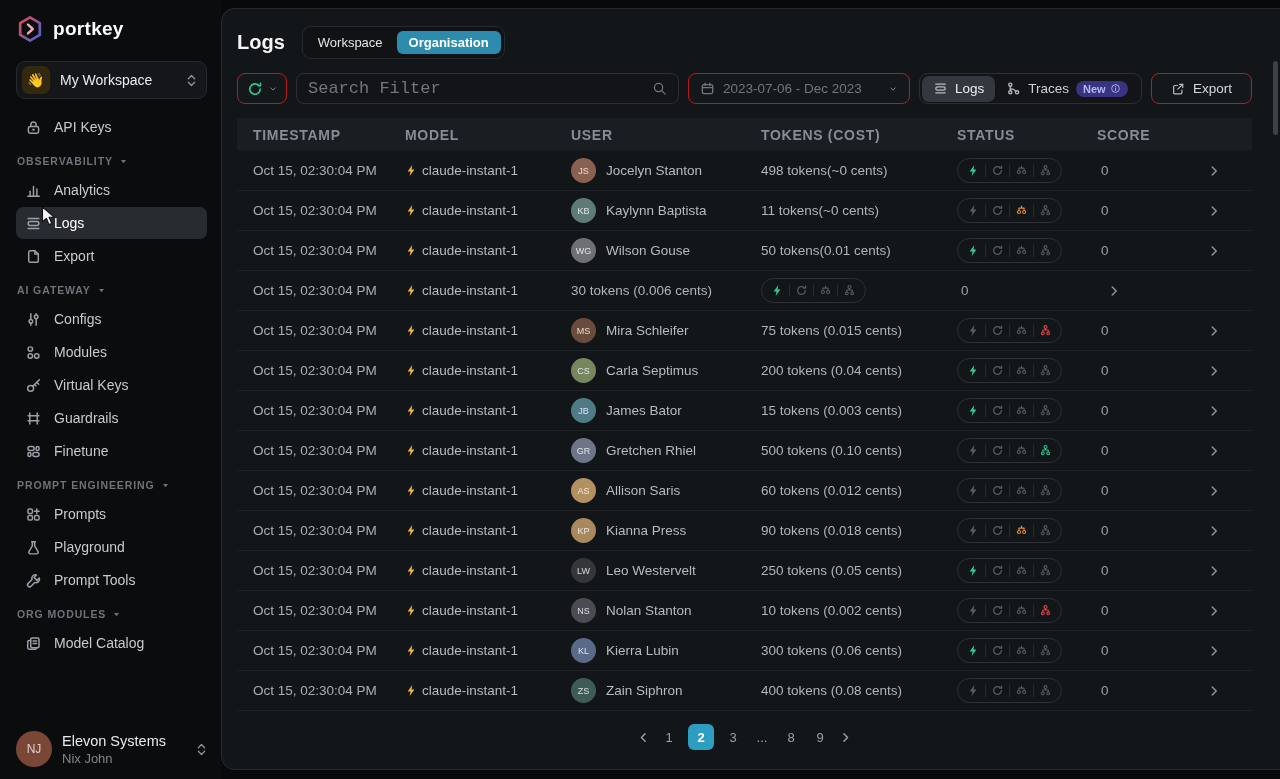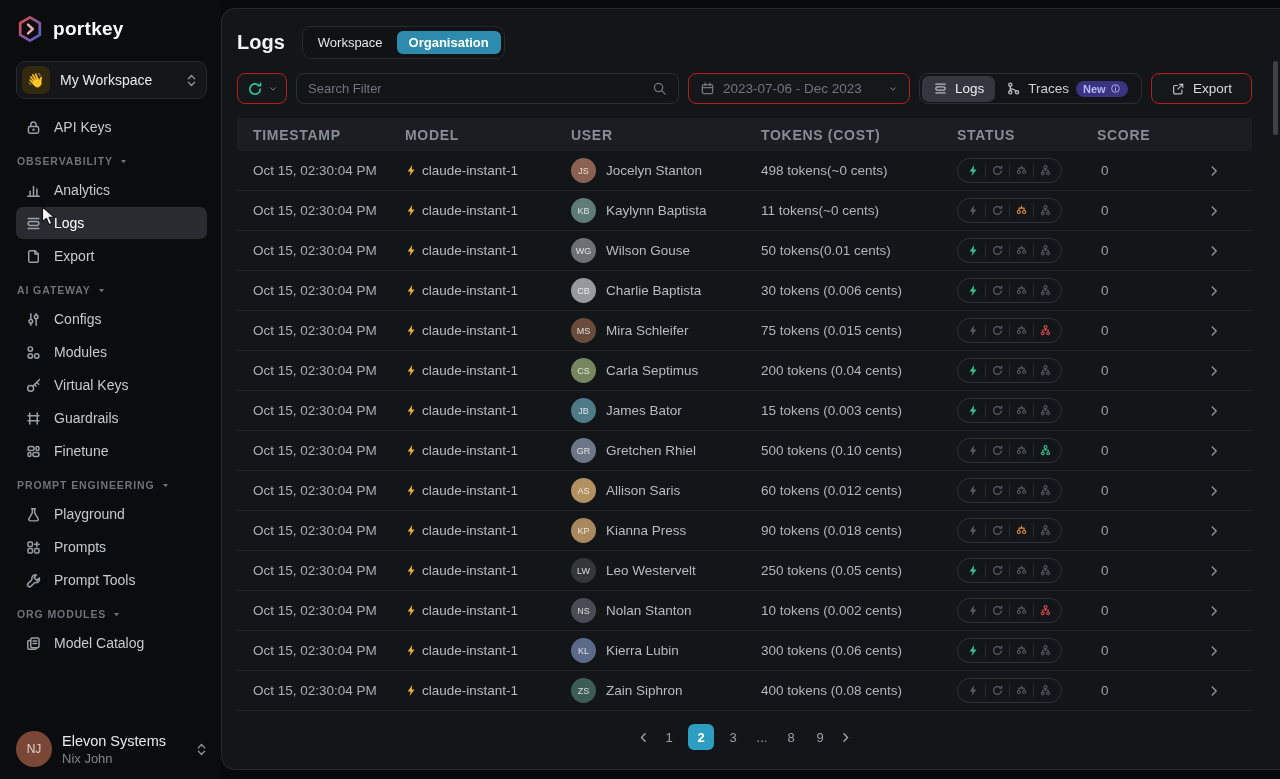--- a/index.html
+++ b/index.html
@@ -70,21 +70,21 @@
 
   .toolbar { display:flex; align-items:center; gap:9px; margin-top:14px; height:31px; }
   .tb-btn { height:31px; border:1px solid #b91c1c; border-radius:8px; background:#15181b;
     display:flex; align-items:center; cursor:pointer; }
   .btn-refresh { width:50px; justify-content:center; gap:5px; }
   .btn-refresh .ric { width:16px; height:16px; color:#2ecc94; }
   .caret { width:10px; height:10px; color:#8b9198; }
   .search { flex:1; height:31px; border:1px solid #2b2f34; border-radius:8px; background:#121417;
     display:flex; align-items:center; padding:0 11px; gap:8px; }
   .search input { flex:1; background:transparent; border:none; outline:none;
-    font-family:Liberation Sans, sans-serif; font-size:13px; color:#c6cbd0; }
+    font-family:Liberation Mono, monospace; font-size:17px; color:#c6cbd0; }
   .search input::placeholder { color:#6f767e; }
   .search .sic { width:15px; height:15px; color:#6f767e; }
   .date { width:222px; gap:8px; padding:0 11px; color:#6f767e; font-size:13.5px; }
   .date .cic { width:15px; height:15px; color:#6f767e; }
   .date .dlabel { flex:1; }
   .view-tabs { width:223px; height:31px; border:1px solid #2b2f34; background:#121417;
     border-radius:9px; display:flex; align-items:center; padding:2px; }
   .view-tab { display:flex; align-items:center; gap:7px; padding:0 11px; height:26px;
     border-radius:7px; color:#cdd1d5; font-size:13.5px; cursor:pointer; }
   .view-tab .vic { width:15px; height:15px; color:#b6bbc0; }
@@ -297,39 +297,39 @@
         <span class="hcaret icn">
           <svg viewBox="0 0 16 16">
             <path d="M3.5 5.5h9L8 11z" fill="currentColor"></path>
           </svg>
         </span>
       </div>
       <div class="nav-item">
         <span class="nicon icn">
           <svg viewBox="0 0 16 16">
             <g fill="none" stroke="currentColor" stroke-width="1.4" stroke-linecap="round" stroke-linejoin="round">
-              <path d="M6.3 2.5h3.4"></path>
-              <path d="M6.9 2.5v4L3.7 11.8A1.55 1.55 0 0 0 5.1 14h5.8a1.55 1.55 0 0 0 1.4-2.2L9.1 6.5v-4"></path>
-            </g>
-          </svg>
-        </span>
-        <span>Playground</span>
-      </div>
-      <div class="nav-item">
-        <span class="nicon icn">
-          <svg viewBox="0 0 16 16">
-            <g fill="none" stroke="currentColor" stroke-width="1.4" stroke-linecap="round" stroke-linejoin="round">
               <rect x="2.8" y="2.8" width="4.2" height="4.2" rx="1.2"></rect>
               <rect x="2.8" y="9" width="4.2" height="4.2" rx="1.2"></rect>
               <rect x="9" y="9" width="4.2" height="4.2" rx="1.2"></rect>
               <path d="M11.1 2.7v4.3M8.9 4.85h4.4"></path>
             </g>
           </svg>
         </span>
         <span>Prompts</span>
+      </div>
+      <div class="nav-item">
+        <span class="nicon icn">
+          <svg viewBox="0 0 16 16">
+            <g fill="none" stroke="currentColor" stroke-width="1.4" stroke-linecap="round" stroke-linejoin="round">
+              <path d="M6.3 2.5h3.4"></path>
+              <path d="M6.9 2.5v4L3.7 11.8A1.55 1.55 0 0 0 5.1 14h5.8a1.55 1.55 0 0 0 1.4-2.2L9.1 6.5v-4"></path>
+            </g>
+          </svg>
+        </span>
+        <span>Playground</span>
       </div>
       <div class="nav-item">
         <span class="nicon icn">
           <svg viewBox="0 0 16 16">
             <g fill="none" stroke="currentColor" stroke-width="1.4" stroke-linecap="round" stroke-linejoin="round">
               <path d="M10.2 2.7a3.3 3.3 0 0 0-3.6 4.4L3 10.7a1.9 1.9 0 1 0 2.7 2.7l3.5-3.6a3.3 3.3 0 0 0 4.3-4.2L11.2 7.9 8.5 5.2l2.3-2.3z"></path>
             </g>
           </svg>
         </span>
         <span>Prompt Tools</span>
@@ -687,24 +687,20 @@
           <div class="trow">
             <span class="td-time">Oct 15, 02:30:04 PM</span>
             <span class="td-model">
               <span class="bic icn">
                 <svg viewBox="0 0 16 16">
                   <path d="M8.9 1.1 3.3 9.2h3.5l-1.1 5.7 5.9-8.1H8.1z" fill="currentColor"></path>
                 </svg>
               </span>
               <span>claude-instant-1</span>
             </span>
-            <span class="td-user">
-              <span class="avatar" style="background: rgb(152, 153, 158);">CB</span>
-              <span>Charlie Baptista</span>
-            </span>
             <span class="td-tokens">30 tokens (0.006 cents)</span>
             <span><span class="status-pill">
                 <span class="sicon icn" style="color: rgb(52, 199, 143);">
                   <svg viewBox="0 0 16 16">
                     <path d="M8.9 1.1 3.3 9.2h3.5l-1.1 5.7 5.9-8.1H8.1z" fill="currentColor"></path>
                   </svg>
                 </span>
                 <span class="sisep"></span>
                 <span class="sicon icn">
                   <svg viewBox="0 0 16 16">

